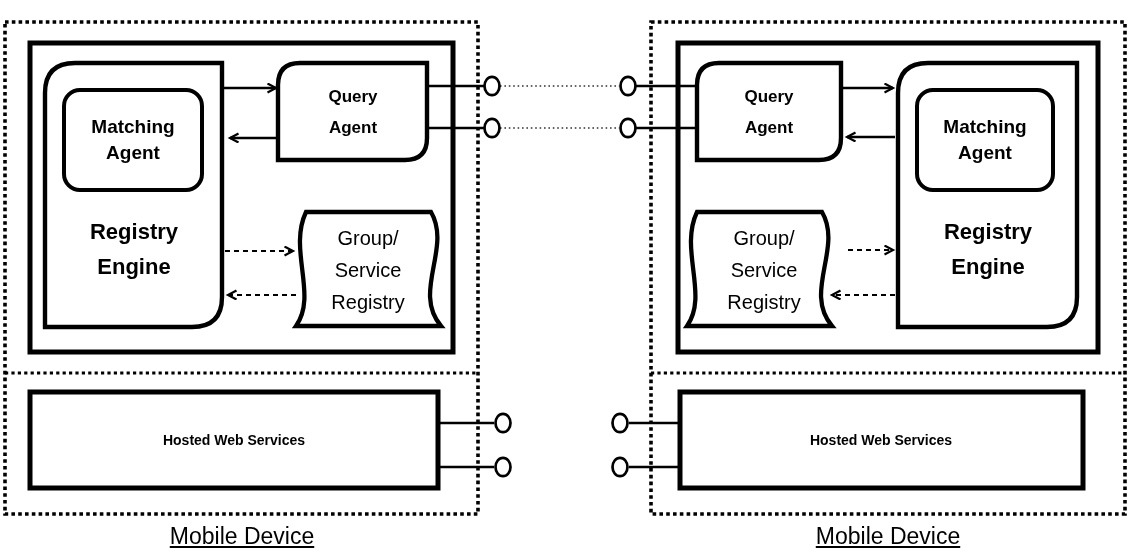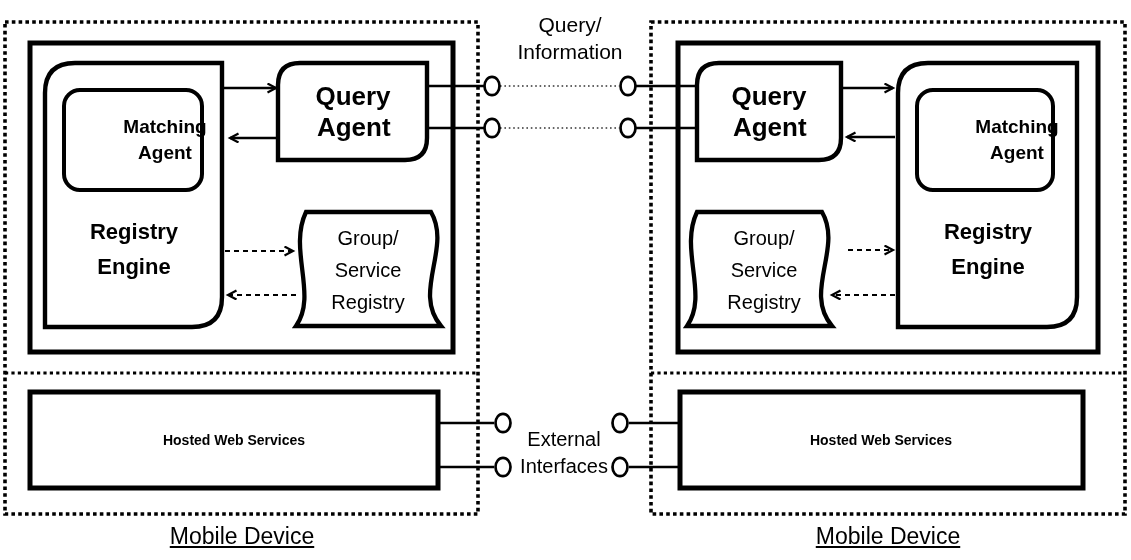--- a/index.html
+++ b/index.html
@@ -11,23 +11,23 @@
     overflow:hidden;
   }
   .stage svg{position:absolute;left:0;top:0;}
   .lbl{
     position:absolute;
     transform:translateX(-50%);
     text-align:center;
     white-space:pre-line;
     color:#000;
   }
-  .node-big{font-size:26px;font-weight:bold;line-height:31px;text-align:right;}
+  .node-big{font-size:17px;font-weight:bold;line-height:31px;}
   .node-registry{font-size:22px;font-weight:bold;line-height:35px;}
-  .node-small{font-size:19px;font-weight:bold;line-height:26px;margin-left:32px;}
+  .node-small{font-size:19px;font-weight:bold;line-height:26px;}
   .node-group{font-size:20px;font-weight:normal;line-height:32px;}
   .node-hosted{font-size:14px;font-weight:bold;line-height:30px;}
   .conn-lbl{font-size:21px;font-weight:normal;line-height:27px;}
   .ext-lbl{font-size:20px;font-weight:normal;line-height:27px;}
   .caption{font-size:23px;font-weight:normal;line-height:26px;text-decoration:underline;}
 </style>
 </head>
 <body>
 
 <div class="stage">
@@ -88,22 +88,20 @@
     <line x1="440" y1="423" x2="494" y2="423" stroke="#000" stroke-width="2.3"></line>
     <line x1="440" y1="467" x2="494" y2="467" stroke="#000" stroke-width="2.3"></line>
     <line x1="629" y1="423" x2="680" y2="423" stroke="#000" stroke-width="2.3"></line>
     <line x1="629" y1="467" x2="680" y2="467" stroke="#000" stroke-width="2.3"></line>
     <ellipse cx="503" cy="423" rx="7.5" ry="9.2" fill="#fff" stroke="#000" stroke-width="2.7"></ellipse>
     <ellipse cx="503" cy="467" rx="7.5" ry="9.2" fill="#fff" stroke="#000" stroke-width="2.7"></ellipse>
     <ellipse cx="620" cy="423" rx="7.5" ry="9.2" fill="#fff" stroke="#000" stroke-width="2.7"></ellipse>
     <ellipse cx="620" cy="467" rx="7.5" ry="9.2" fill="#fff" stroke="#000" stroke-width="2.7"></ellipse>
   </svg>
 
-  <div class="lbl conn-lbl" style="left:570px;top:11px;">Query/
-Information</div>
 
   <div class="lbl node-big" style="left:353px;top:81px;">Query
 Agent</div>
   <div class="lbl node-small" style="left:133px;top:114px;">Matching
 Agent</div>
   <div class="lbl node-registry" style="left:134px;top:214px;">Registry
 Engine</div>
   <div class="lbl node-group" style="left:368px;top:222px;">Group/
 Service
 Registry</div>
@@ -115,15 +113,13 @@
   <div class="lbl node-small" style="left:985px;top:114px;">Matching
 Agent</div>
   <div class="lbl node-registry" style="left:988px;top:214px;">Registry
 Engine</div>
   <div class="lbl node-group" style="left:764px;top:222px;">Group/
 Service
 Registry</div>
   <div class="lbl node-hosted" style="left:881px;top:425px;">Hosted Web Services</div>
   <div class="lbl caption" style="left:888px;top:523px;">Mobile Device</div>
 
-  <div class="lbl ext-lbl" style="left:564px;top:426px;">External
-Interfaces</div>
 </div>
 
 </body></html>

